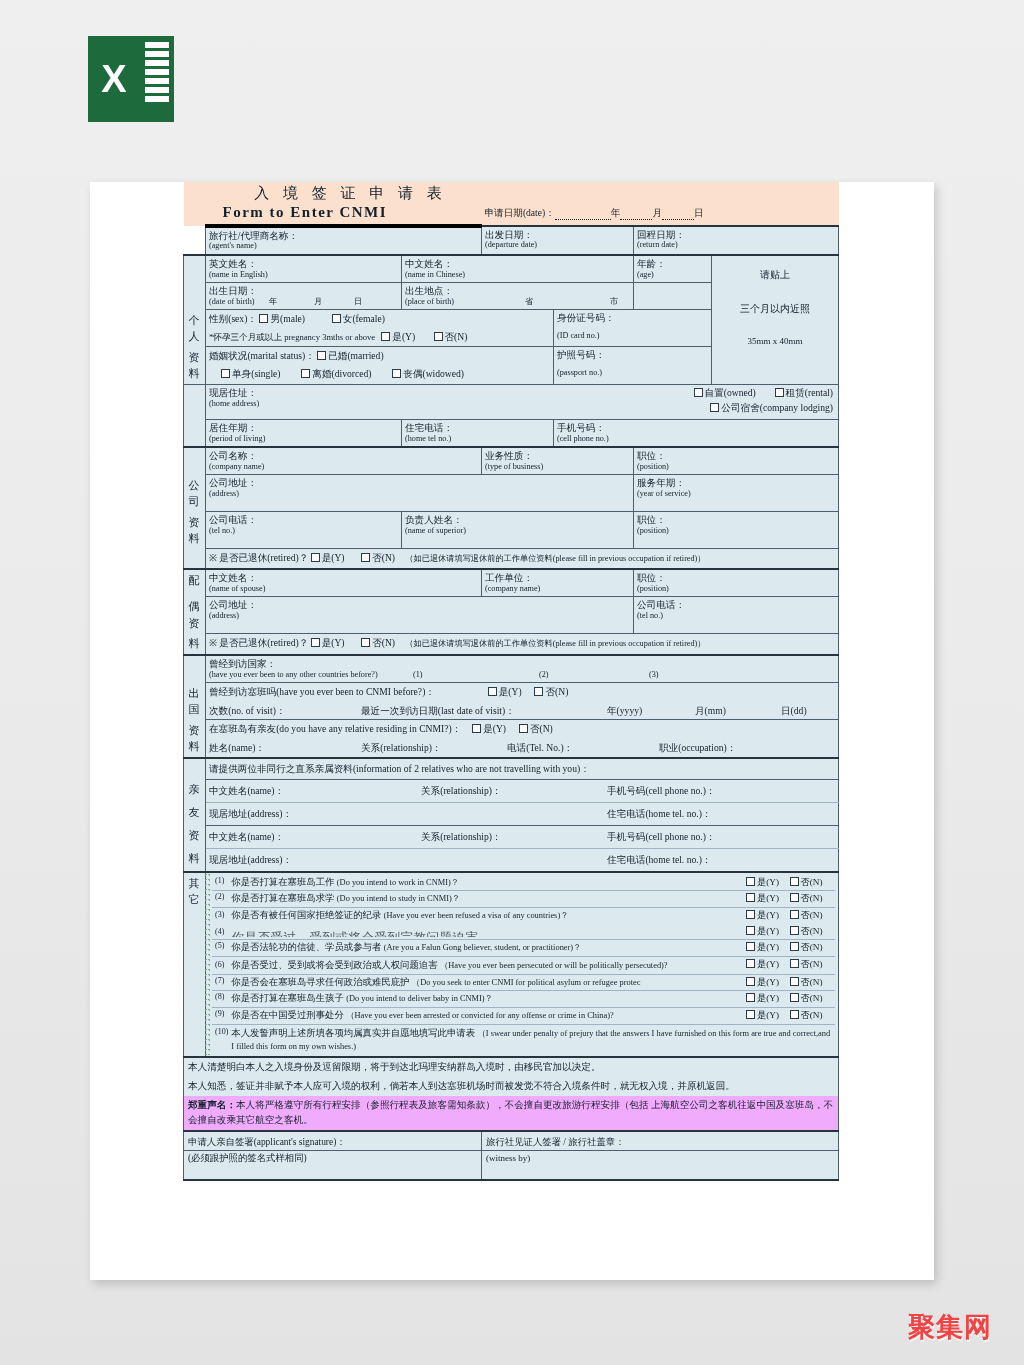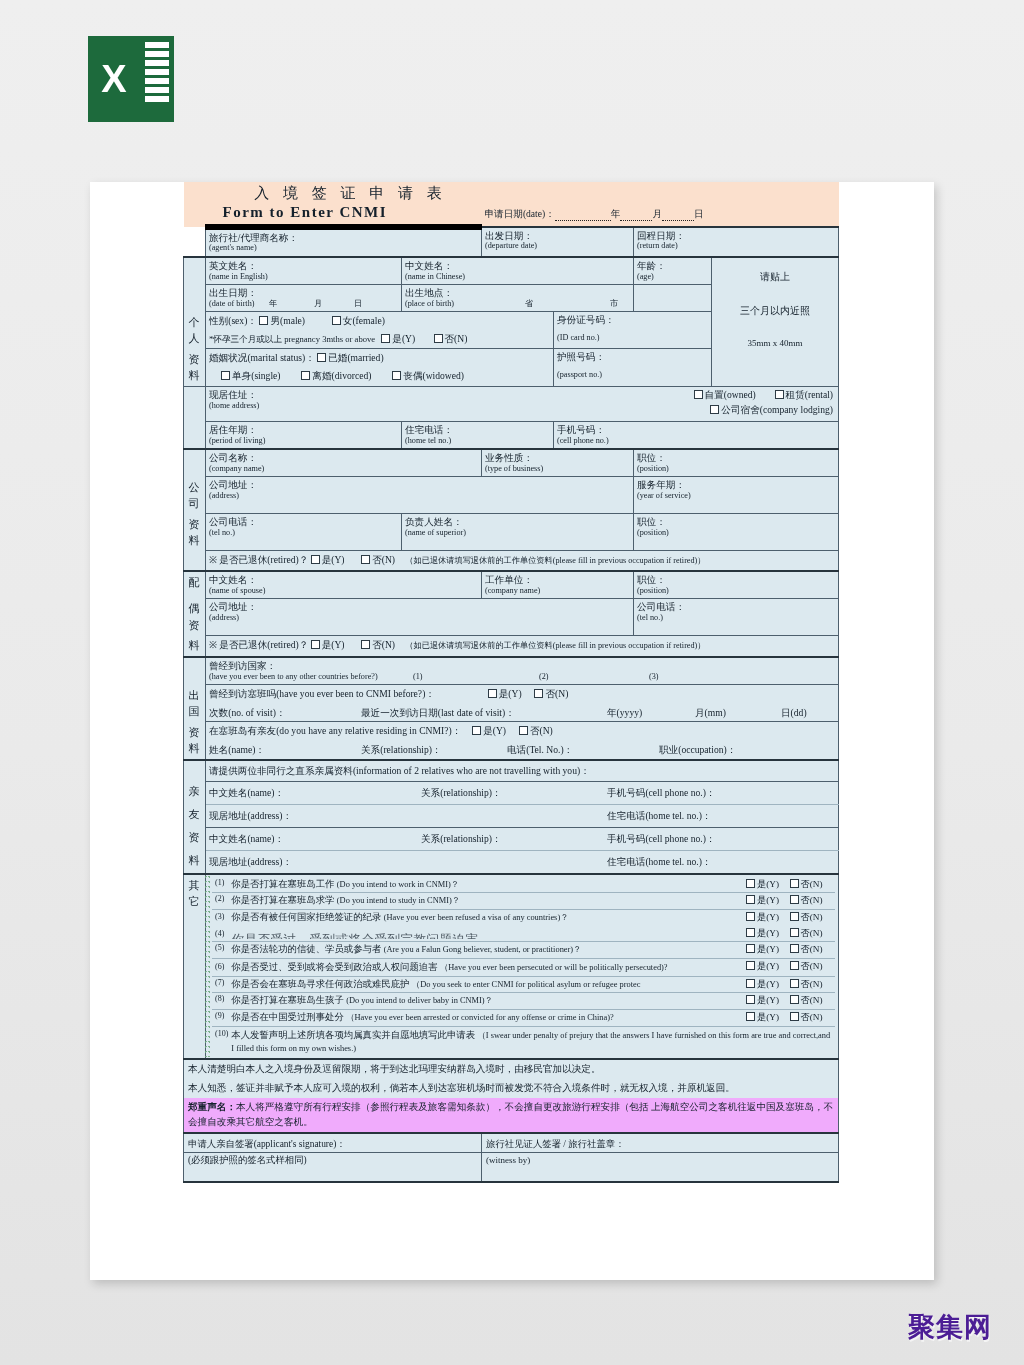--- a/index.html
+++ b/index.html
@@ -105,21 +105,21 @@
       linear-gradient(225deg,#6ea87d 25%,transparent 25%) 0 0/5px 5px;
     opacity:.85;
   }
 
   .decl { font-size:9.6px; line-height:1.55; padding:2px 4px !important; }
   .sigrow { font-size:9.4px; }
 
   
   #wm { position:absolute; right:32px; bottom:20px;
         font-family:Liberation Serif, serif;
-        font-weight:bold; font-size:27px; color:#4c1d95; letter-spacing:1px;
+        font-weight:bold; font-size:27px; color:#ef4444; letter-spacing:1px;
         text-shadow:1px 2px 0 rgba(255,255,255,.6); }
 </style>
 </head>
 <body>
 
 <div id="banner">
   <div class="xls-logo">
     <div class="xls-left">X</div>
     <div class="xls-right">
       <i></i>
@@ -155,21 +155,21 @@
     </td>
     <td class="nob" colspan="4" style="background:#fbe0cd !important;border:none !important;vertical-align:bottom;">
       <div class="datef" style="padding-bottom:3px;">
         <span>申请日期(date)：</span><span class="dline" style="width:56px">&nbsp;</span><span>年</span><span class="dline" style="width:32px">&nbsp;</span><span>月</span><span class="dline" style="width:32px">&nbsp;</span><span>日</span>
       </div>
     </td>
   </tr>
 
   <tr>
     <td class="nob" style="background:#fff !important;border:none !important;"></td>
-    <td colspan="3" style="border-top:6px solid #000000;">
+    <td colspan="3" style="border-top:4px solid #000000;">
       <div class="cn">旅行社/代理商名称：</div>
       <div class="en">(agent's name)</div>
     </td>
     <td colspan="2" style="border-top:2px solid #27343d;">
       <div class="cn">出发日期：</div>
       <div class="en">(departure date)</div>
     </td>
     <td colspan="2" style="border-top:2px solid #27343d;">
       <div class="cn">回程日期：</div>
       <div class="en">(return date)</div>

